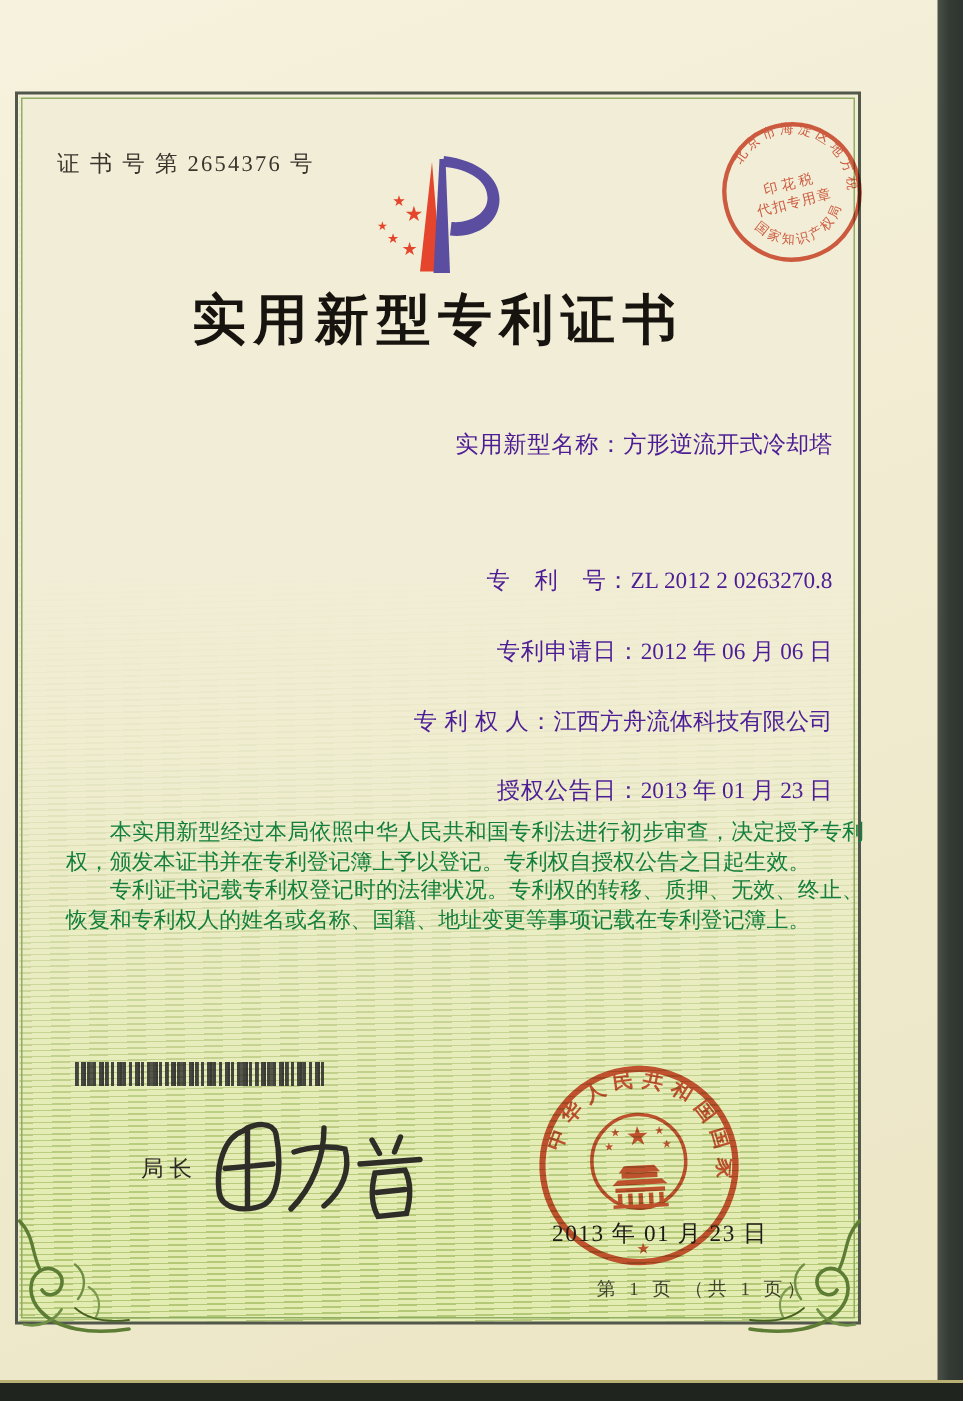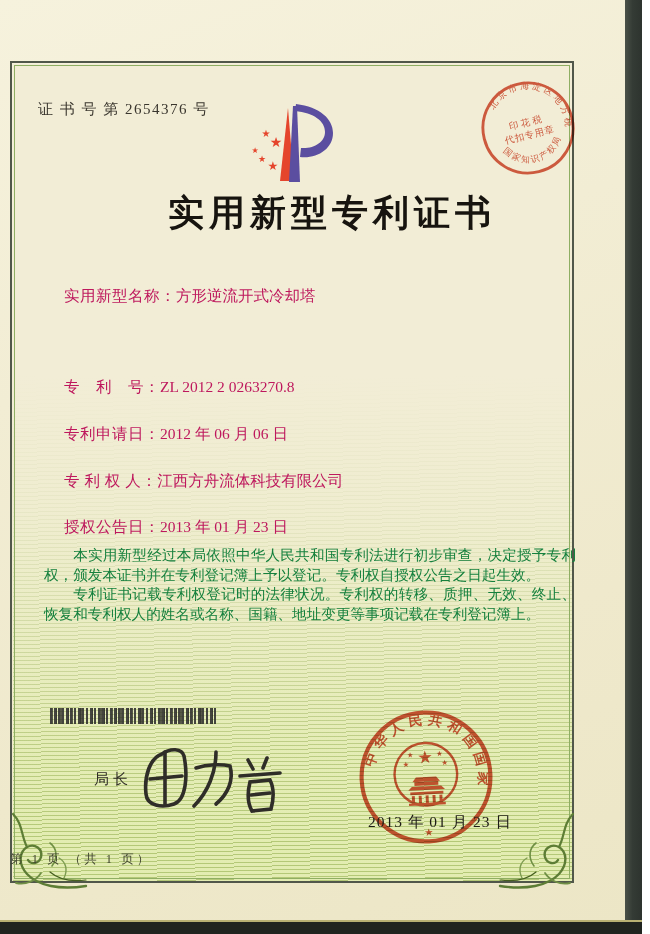--- a/index.html
+++ b/index.html
@@ -17,38 +17,38 @@
   .pattern{left:13px;top:64px;width:560px;height:817px;background-color:#e0ebab;
     background-image:
       linear-gradient(180deg, rgba(242,237,214,1) 0%, rgba(242,237,214,1) 38%,
         rgba(242,237,214,.82) 55%, rgba(242,237,214,.45) 70%, rgba(240,236,210,.12) 84%,
         rgba(240,236,210,0) 95%),
       repeating-linear-gradient(178.5deg, rgba(126,158,56,.45) 0 1px, rgba(230,238,186,.45) 1px 4px);}
   .frame-outer{left:10px;top:61px;width:564px;height:822px;border:2px solid #51574a;box-sizing:border-box;}
   .frame-inner{left:14px;top:65px;width:556px;height:814px;border:1px solid #8fae63;box-sizing:border-box;}
   .cert-no{left:38px;top:100px;font-size:15px;letter-spacing:1.5px;color:#3a362e;}
   .title{left:10px;top:189px;width:564px;text-align:center;font-size:36px;font-weight:700;
-         letter-spacing:5px;color:#17140f;padding-left:40px;}
-  .frow{left:64px;width:525px;font-size:15.5px;color:#be185d;white-space:nowrap;}
+         letter-spacing:5px;color:#17140f;}
+  .frow{left:30px;width:525px;font-size:15.5px;color:#4c1d95;white-space:nowrap;text-align:right;}
   .frow .lab{letter-spacing:.5px;}
   .paras{left:44px;top:546px;width:532px;font-size:14.6px;line-height:19.6px;
          text-align:justify;color:#15803d;}
   .paras p{margin:0;text-indent:2em;}
   .barcode{left:50px;top:708px;width:168px;height:16px;opacity:.88;
     background-image:
       repeating-linear-gradient(90deg,#2e2e2e 0 2px,transparent 2px 4px),
       repeating-linear-gradient(90deg,#242424 0 1px,transparent 1px 6px),
       repeating-linear-gradient(90deg,rgba(25,25,25,.8) 0 3px,transparent 3px 10px);}
   .director{left:94px;top:770px;font-size:15px;letter-spacing:4px;color:#2e2b25;}
   .sig{left:132px;top:736px;width:158px;height:84px;}
   .seal{mix-blend-mode:multiply;opacity:.93;}
   .office-seal{left:357px;top:708px;width:138px;height:138px;transform:rotate(-3deg);}
   .tax-stamp{left:477px;top:77px;width:102px;height:102px;transform:rotate(-14deg);opacity:.88;}
   .issue-date{left:368px;top:812px;font-size:15.5px;letter-spacing:1px;color:#1d1b15;z-index:6;}
-  .footer{left:10px;top:851px;width:530px;text-align:left;font-size:12.5px;
+  .footer{left:10px;top:851px;width:530px;text-align:right;font-size:12.5px;
           letter-spacing:3px;color:#40442f;}
   .logo{left:244px;top:92px;width:96px;height:96px;}
   .flourish{width:80px;height:86px;}
   .fl-left{left:8px;top:806px;}
   .fl-right{left:498px;top:806px;transform:scaleX(-1);}
   .sr{position:absolute;width:1px;height:1px;overflow:hidden;clip-path:inset(50%);}
   .star{font-family:"DejaVu Sans",sans-serif;}
 </style>
 </head>
 <body>

